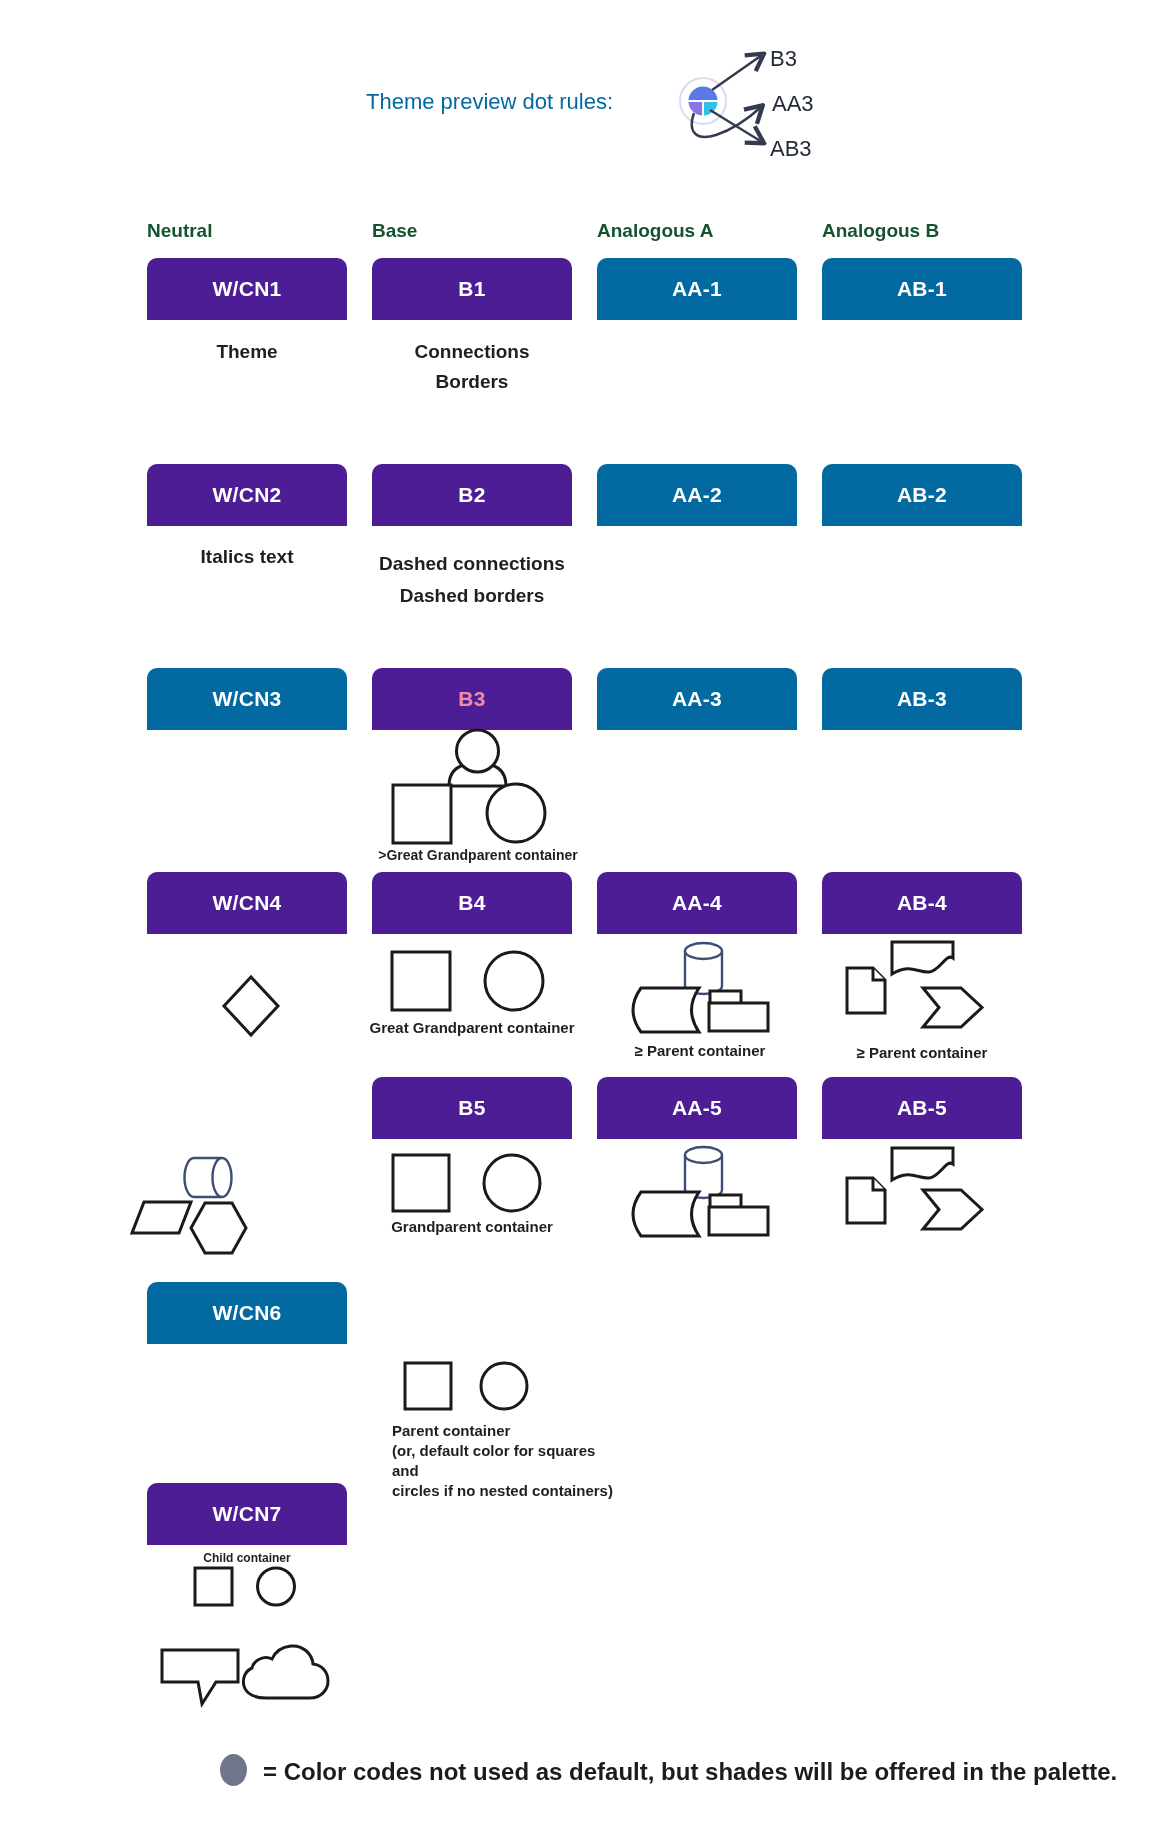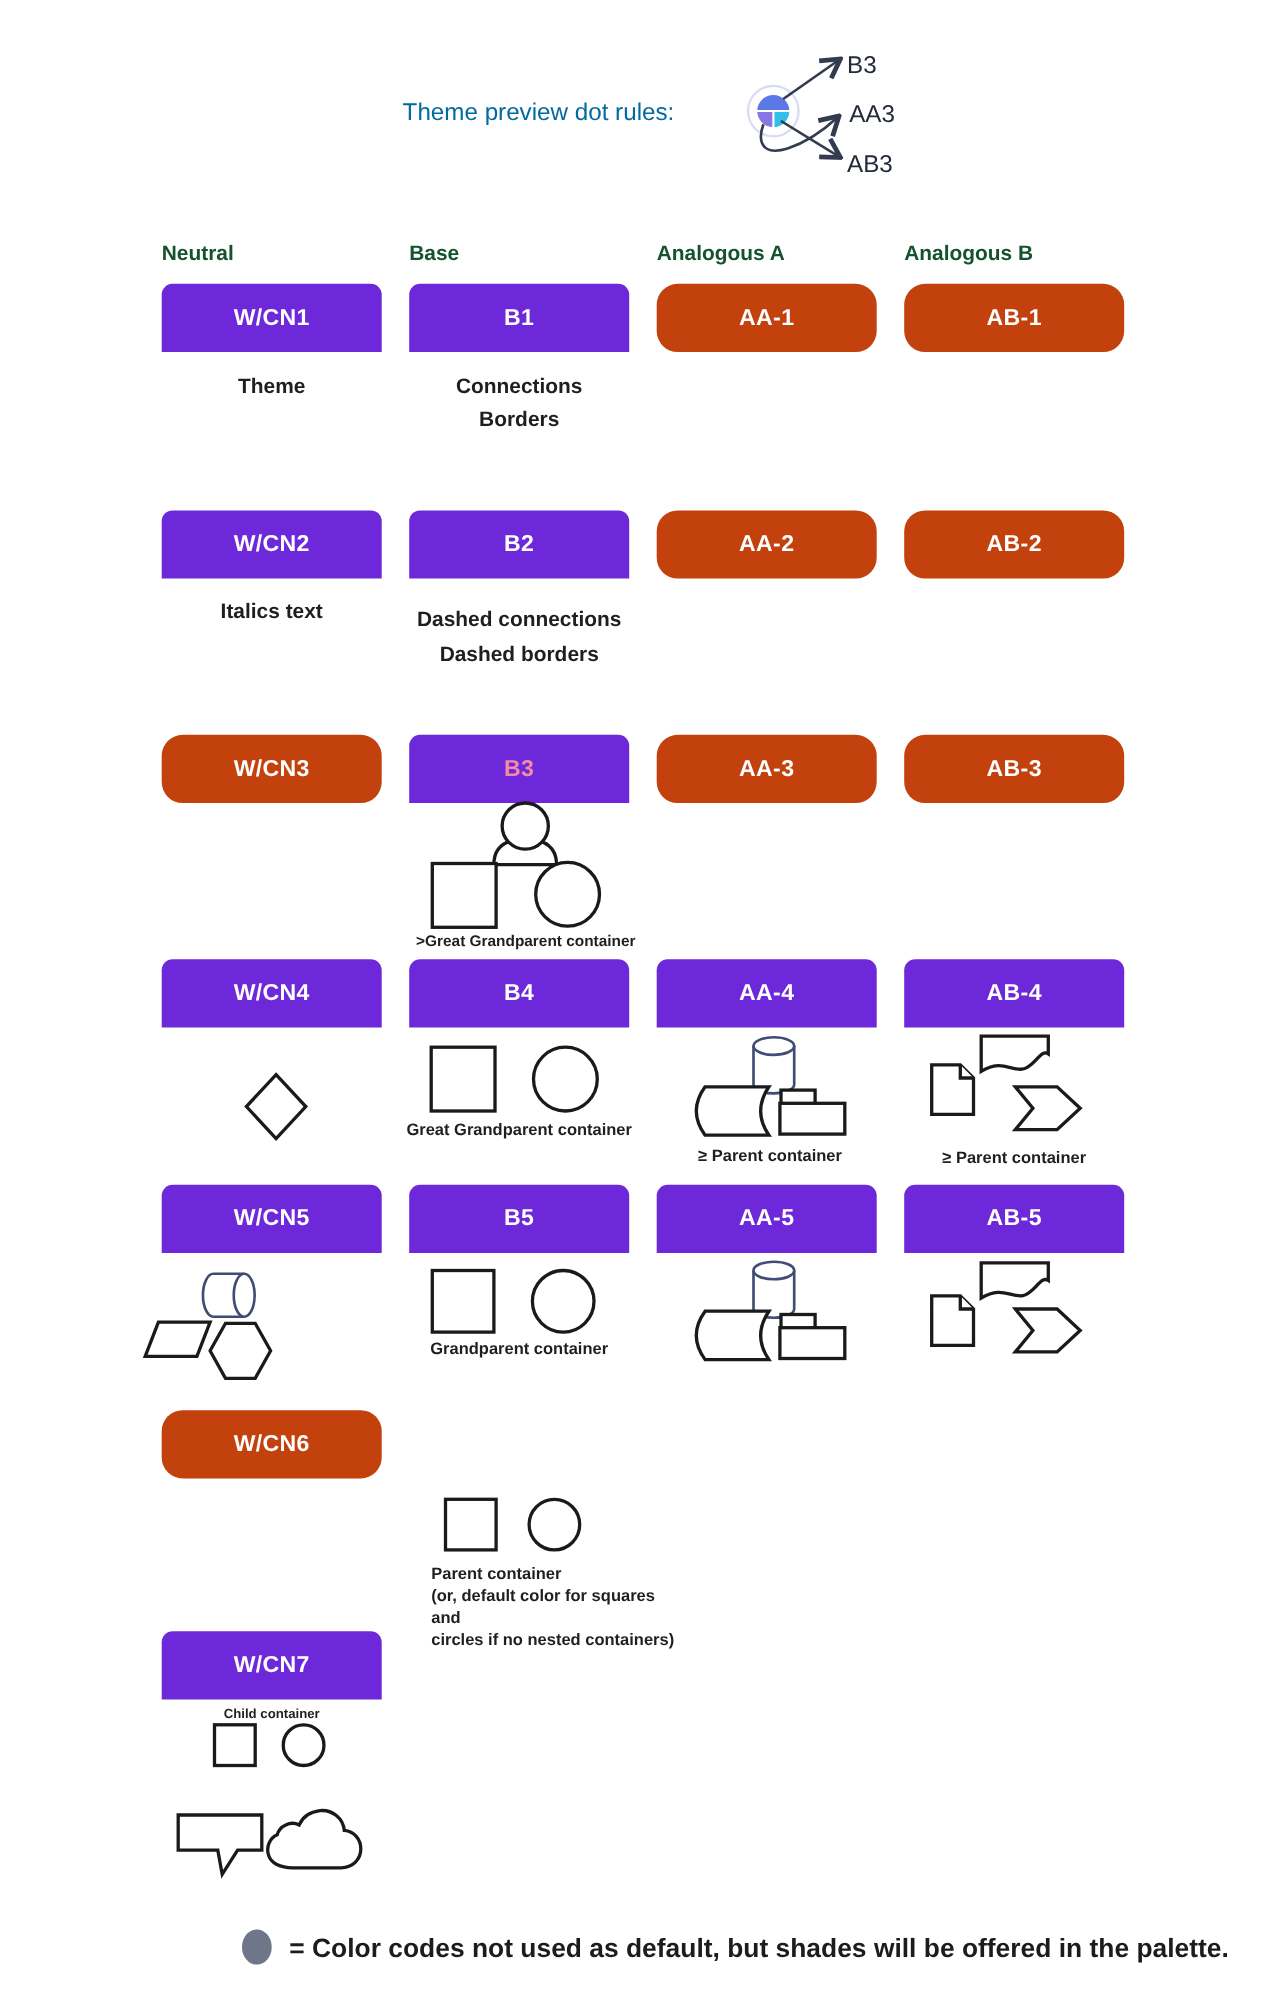--- a/index.html
+++ b/index.html
@@ -4,22 +4,22 @@
 <style>
   html,body{margin:0;padding:0;background:#fff;}
   .canvas{position:relative;width:1164px;height:1822px;background:#fff;overflow:hidden;
           font-family:"Liberation Sans","DejaVu Sans",sans-serif;color:#1F1F1F;}
   .title{position:absolute;left:366px;top:89px;font-size:22px;font-weight:400;color:#0369a1;white-space:nowrap;}
   .dlabel{position:absolute;font-size:22px;font-weight:400;color:#232A3A;white-space:nowrap;}
   .hdr{position:absolute;top:220px;width:200px;text-align:left;font-size:19px;font-weight:700;color:#14532d;}
   .swatch{position:absolute;width:200px;height:62px;border-radius:10px 10px 0 0;
           display:flex;align-items:center;justify-content:center;
           color:#fff;font-weight:700;font-size:21px;letter-spacing:.3px;}
-  .dark{background:#6d28d9;}
-  .gray{background:#c2410c;border-radius:19px;}
+  .dark{background:#4c1d95;}
+  .gray{background:#0369a1;}
   .pink{color:#F48BA5;}
   .c1{left:147px}.c2{left:372px}.c3{left:597px}.c4{left:822px}
   .r1{top:258px}.r2{top:464px}.r3{top:668px}.r4{top:872px}.r5{top:1077px}.r6{top:1282px}.r7{top:1483px}
   .note{position:absolute;font-weight:700;color:#1F1F1F;text-align:center;white-space:nowrap;}
   .n19{font-size:19px;}
   .n16{font-size:12px;}
   .n15{font-size:15px;}
   .n14{font-size:14px;}
   .multiline{text-align:left;white-space:normal;line-height:20px;margin-left:20px;}
   .overlay{position:absolute;left:0;top:0;pointer-events:none;}
@@ -41,21 +41,20 @@
 
   <div class="hdr c1">Neutral</div>
   <div class="hdr c2">Base</div>
   <div class="hdr c3">Analogous A</div>
   <div class="hdr c4">Analogous B</div>
 
   <div class="swatch dark c1 r1">W/CN1</div>
   <div class="swatch dark c1 r2">W/CN2</div>
   <div class="swatch gray c1 r3">W/CN3</div>
   <div class="swatch dark c1 r4">W/CN4</div>
-  <div class="swatch dark c1 r5">W/CN5</div>
   <div class="swatch gray c1 r6">W/CN6</div>
   <div class="swatch dark c1 r7">W/CN7</div>
 
   <div class="swatch dark c2 r1">B1</div>
   <div class="swatch dark c2 r2">B2</div>
   <div class="swatch dark pink c2 r3">B3</div>
   <div class="swatch dark c2 r4">B4</div>
   <div class="swatch dark c2 r5">B5</div>
 
   <div class="swatch gray c3 r1">AA-1</div>

